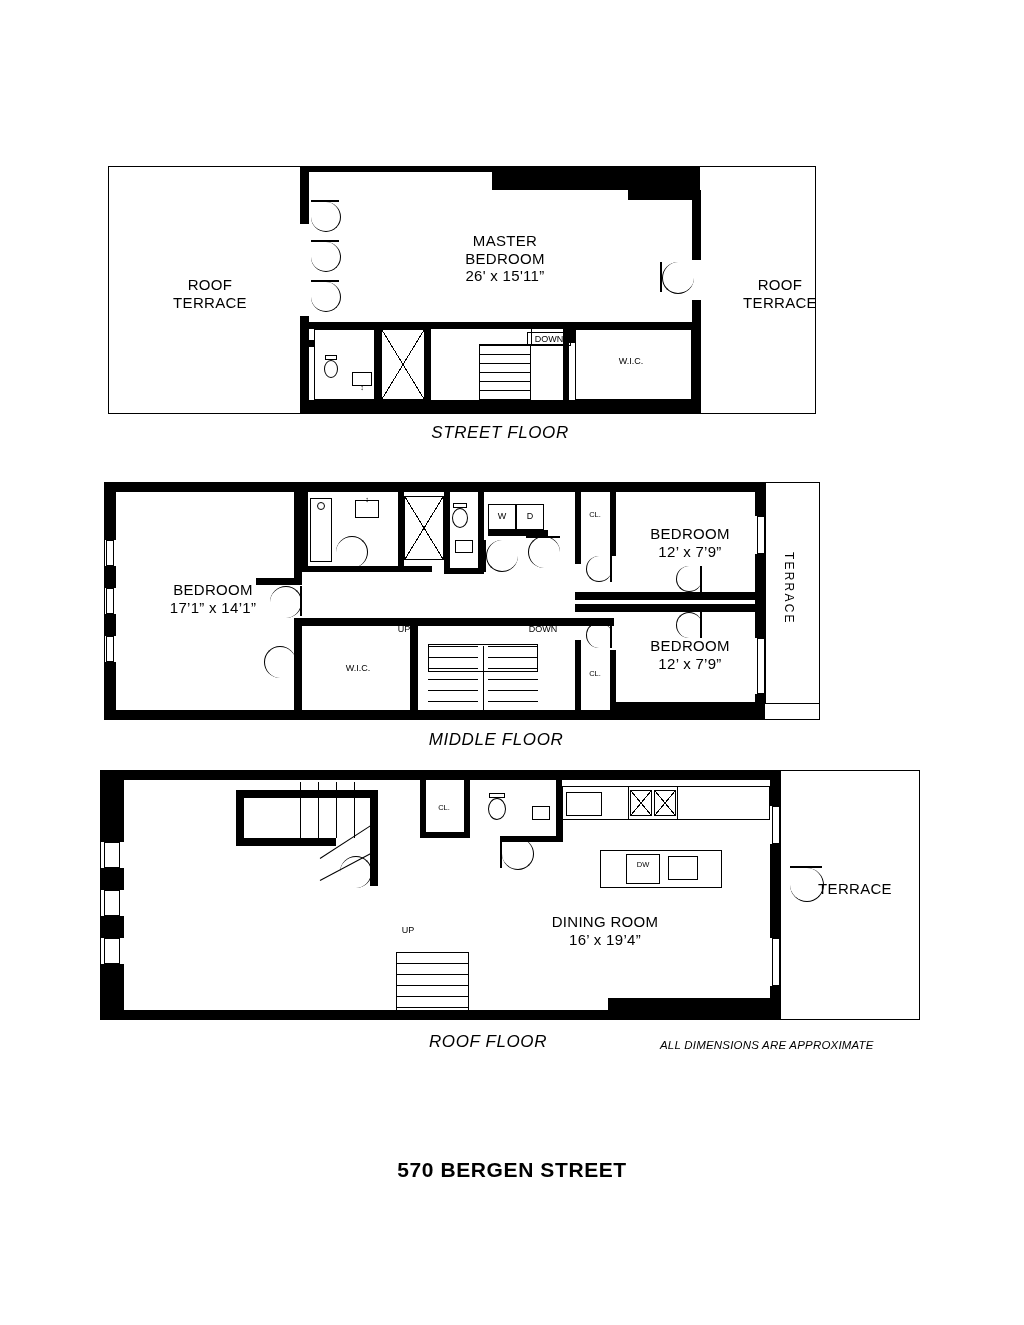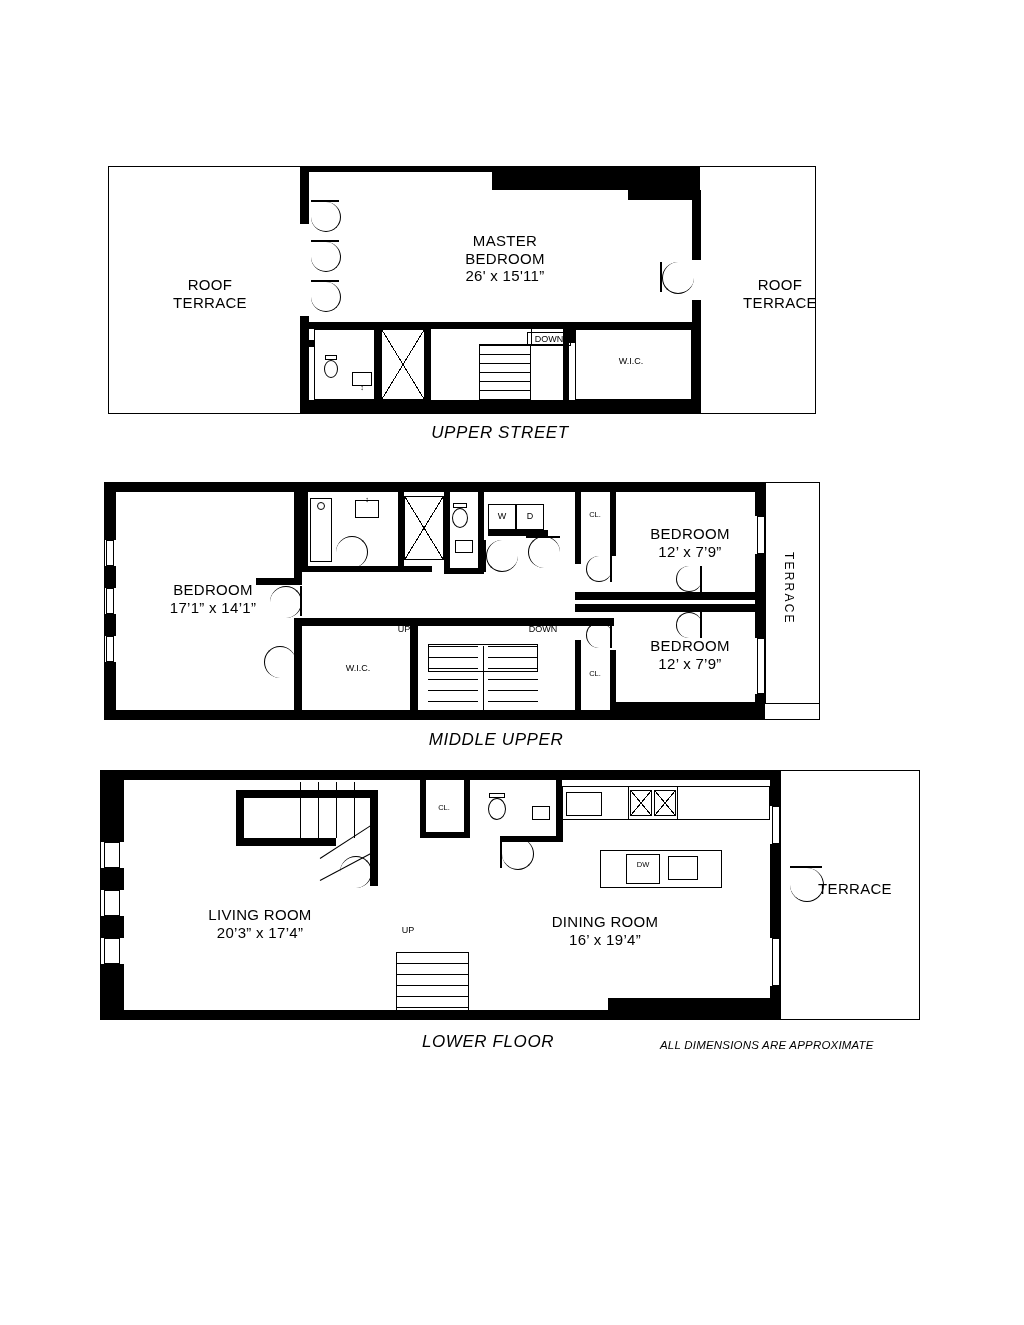--- a/index.html
+++ b/index.html
@@ -159,21 +159,21 @@
     <div class="hair" style="left:592px;top:322px;width:66px;height:2px;"></div>
 
     <div class="lbl" style="left:130px;top:276px;width:160px;">ROOF
 TERRACE</div>
     <div class="lbl" style="left:380px;top:232px;width:250px;">MASTER
 BEDROOM
 26' x 15'11”</div>
     <div class="lbl" style="left:700px;top:276px;width:160px;">ROOF
 TERRACE</div>
 
-    <div class="floorcap" style="left:312px;top:423px;width:376px;">UPPER STREET</div>
+    <div class="floorcap" style="left:312px;top:423px;width:376px;">STREET FLOOR</div>
   </div>
 
   <div class="abs" style="left:0;top:0;width:1024px;height:760px;">
 
     <div class="thin" style="left:104px;top:482px;width:716px;height:238px;"></div>
 
     <div class="wall" style="left:104px;top:482px;width:12px;height:58px;"></div>
     <div class="wall" style="left:104px;top:566px;width:12px;height:22px;"></div>
     <div class="wall" style="left:104px;top:614px;width:12px;height:22px;"></div>
     <div class="wall" style="left:104px;top:662px;width:12px;height:58px;"></div>
@@ -278,21 +278,21 @@
     <div class="lbl sm" style="left:384px;top:624px;width:40px;">UP</div>
     <div class="lbl sm" style="left:520px;top:624px;width:46px;">DOWN</div>
 
     <div class="lbl" style="left:130px;top:581px;width:166px;">BEDROOM
 17’1” x 14’1”</div>
     <div class="lbl" style="left:620px;top:525px;width:140px;">BEDROOM
 12’ x 7’9”</div>
     <div class="lbl" style="left:620px;top:637px;width:140px;">BEDROOM
 12’ x 7’9”</div>
 
-    <div class="floorcap" style="left:308px;top:730px;width:376px;">MIDDLE UPPER</div>
+    <div class="floorcap" style="left:308px;top:730px;width:376px;">MIDDLE FLOOR</div>
   </div>
 
   <div class="abs" style="left:0;top:0;width:1024px;height:1080px;">
 
     <div class="thin" style="left:100px;top:770px;width:820px;height:250px;"></div>
 
     <div class="wall" style="left:100px;top:770px;width:24px;height:72px;"></div>
     <div class="wall" style="left:100px;top:868px;width:24px;height:22px;"></div>
     <div class="wall" style="left:100px;top:916px;width:24px;height:22px;"></div>
     <div class="wall" style="left:100px;top:964px;width:24px;height:56px;"></div>
@@ -359,23 +359,22 @@
         <i style="top:11px;"></i>
         <i style="top:22px;"></i>
         <i style="top:33px;"></i>
         <i style="top:44px;"></i>
         <i style="top:55px;"></i>
     </div>
     <div class="hair" style="left:396px;top:952px;width:1px;height:58px;"></div>
     <div class="hair" style="left:468px;top:952px;width:1px;height:58px;"></div>
     <div class="lbl sm" style="left:390px;top:925px;width:36px;">UP</div>
 
-    <div class="lbl" style="left:130px;top:906px;width:260px;">LIVING ROOM
-20’3” x 17’4”</div>
     <div class="lbl" style="left:470px;top:913px;width:270px;">DINING ROOM
 16’ x 19’4”</div>
 
-    <div class="floorcap" style="left:300px;top:1032px;width:376px;">LOWER FLOOR</div>
+    <div class="floorcap" style="left:300px;top:1032px;width:376px;">ROOF FLOOR</div>
     <div class="note" style="left:660px;top:1039px;width:260px;">ALL DIMENSIONS ARE APPROXIMATE</div>
   </div>
 
+  <div class="title" style="left:262px;top:1156px;width:500px;">570 BERGEN STREET</div>
 
 </div>
 
 </body></html>

